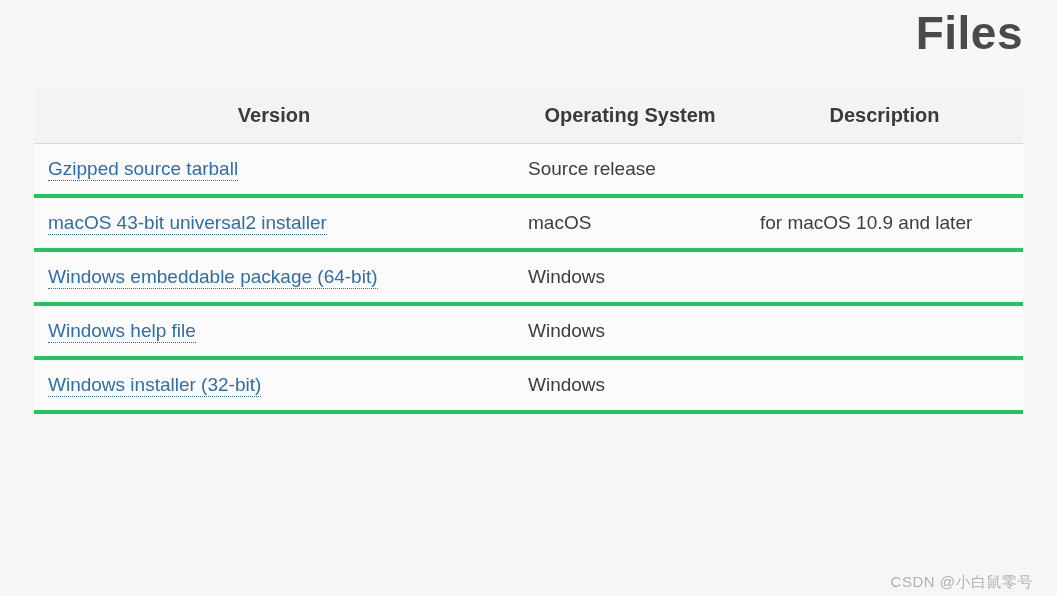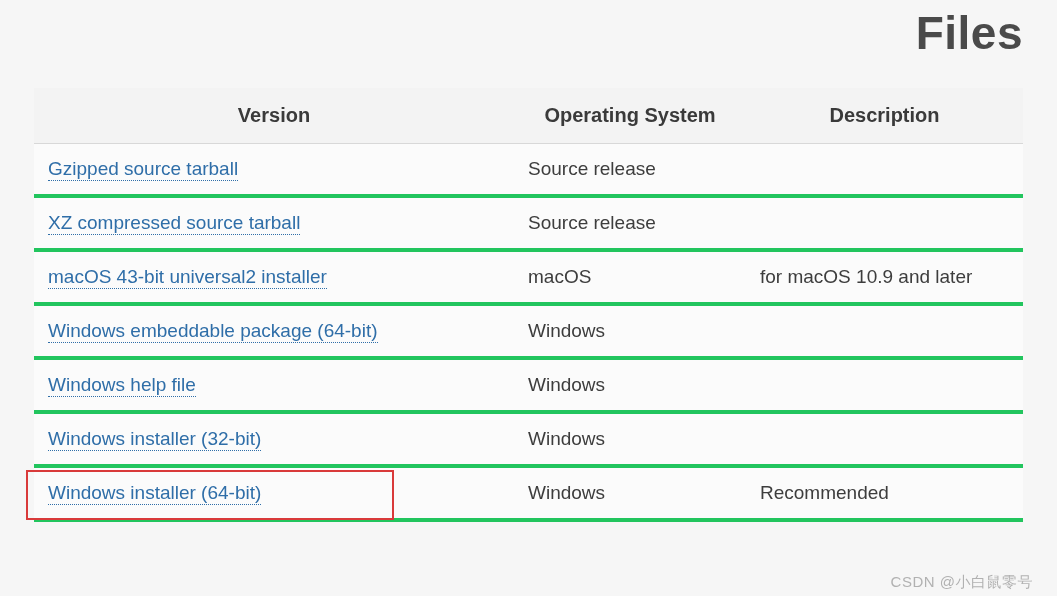--- a/index.html
+++ b/index.html
@@ -90,46 +90,36 @@
         <th>Description</th>
       </tr>
     </thead>
     <tbody id="tbody">
         <tr>
           <td class="vercell"><a class="dl" href="#">Gzipped source tarball</a></td>
           <td class="osys">Source release</td>
           <td class="desc"></td>
         </tr>
         <tr>
-          <td class="vercell"><a class="dl" href="#">XZ compressed source tarball</a></td>
-          <td class="osys">Source release</td>
-          <td class="desc"></td>
-        </tr>
-        <tr>
           <td class="vercell"><a class="dl" href="#">macOS 43-bit universal2 installer</a></td>
           <td class="osys">macOS</td>
           <td class="desc">for macOS 10.9 and later</td>
         </tr>
         <tr>
           <td class="vercell"><a class="dl" href="#">Windows embeddable package (64-bit)</a></td>
           <td class="osys">Windows</td>
           <td class="desc"></td>
         </tr>
         <tr>
           <td class="vercell"><a class="dl" href="#">Windows help file</a></td>
           <td class="osys">Windows</td>
           <td class="desc"></td>
         </tr>
         <tr>
           <td class="vercell"><a class="dl" href="#">Windows installer (32-bit)</a></td>
           <td class="osys">Windows</td>
           <td class="desc"></td>
         </tr>
-        <tr class="highlighted">
-          <td class="vercell"><a class="dl" href="#">Windows installer (64-bit)</a><span class="redbox"></span></td>
-          <td class="osys">Windows</td>
-          <td class="desc">Recommended</td>
-        </tr>
       </tbody>
   </table>
 </div>
 
 <div class="watermark">CSDN @小白鼠零号</div>
 
 </body></html>

